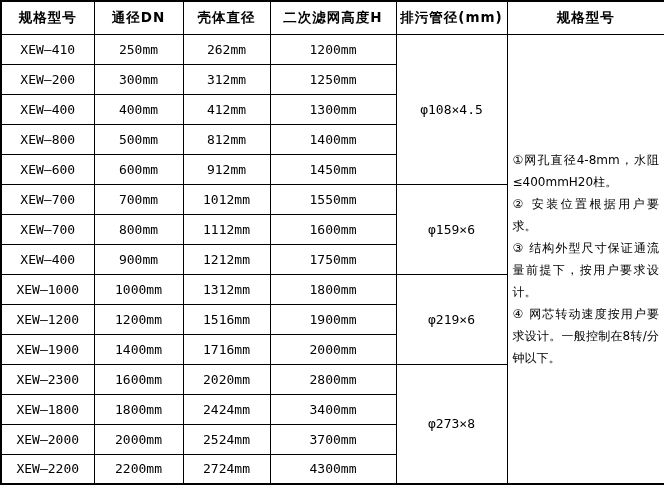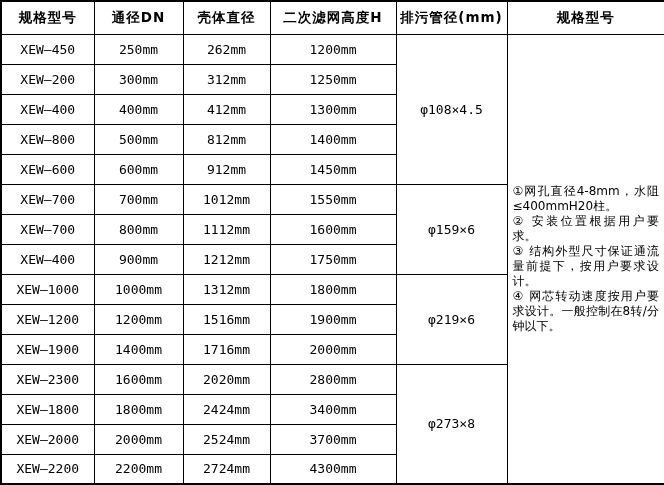--- a/index.html
+++ b/index.html
@@ -43,21 +43,21 @@
     height: 30px;
   }
   .spec-table td {
     font-family: "DejaVu Sans Mono", "Liberation Mono", monospace;
     font-size: 13px;
     white-space: nowrap;
   }
   .spec-table td.notes-cell {
     font-family: "DejaVu Sans", "Liberation Sans", sans-serif;
     font-size: 12px;
-    line-height: 15px;
+    line-height: 22px;
     text-align: justify;
     text-justify: inter-ideograph;
     vertical-align: middle;
     padding: 12px 5px;
     white-space: normal;
     word-break: break-all;
   }
   .notes-cell p {
     margin: 0;
   }
@@ -79,21 +79,21 @@
       <th>规格型号</th>
       <th>通径DN</th>
       <th>壳体直径</th>
       <th>二次滤网高度H</th>
       <th>排污管径(mm)</th>
       <th>规格型号</th>
     </tr>
   </thead>
   <tbody>
       <tr>
-        <td>XEW—450</td>
+        <td>XEW—410</td>
         <td>250mm</td>
         <td>262mm</td>
         <td>1200mm</td>
         <td rowspan="5">φ108×4.5</td>
         <td class="notes-cell" rowspan="15">
           <p>①网孔直径4-8mm，水阻≤400mmH20柱。</p>
           <p>② 安装位置根据用户要求。</p>
           <p>③ 结构外型尺寸保证通流量前提下，按用户要求设计。</p>
           <p>④ 网芯转动速度按用户要求设计。一般控制在8转/分钟以下。</p>
         </td>

